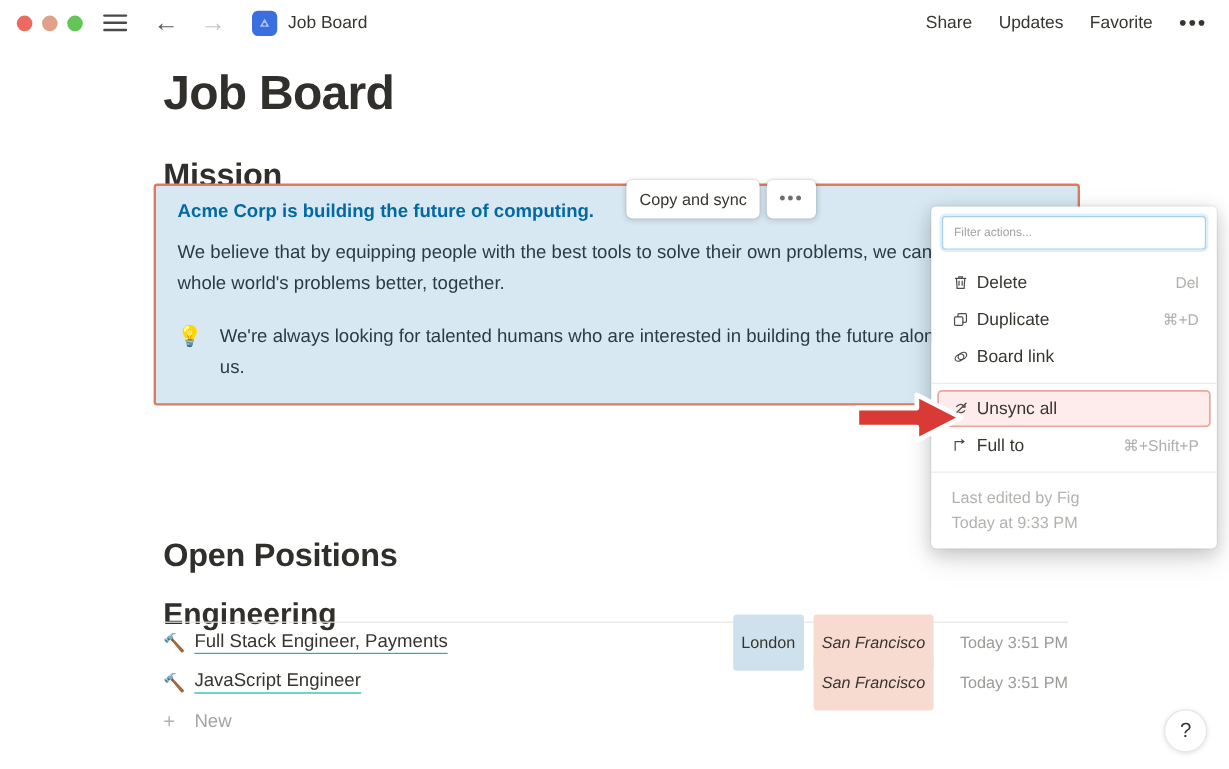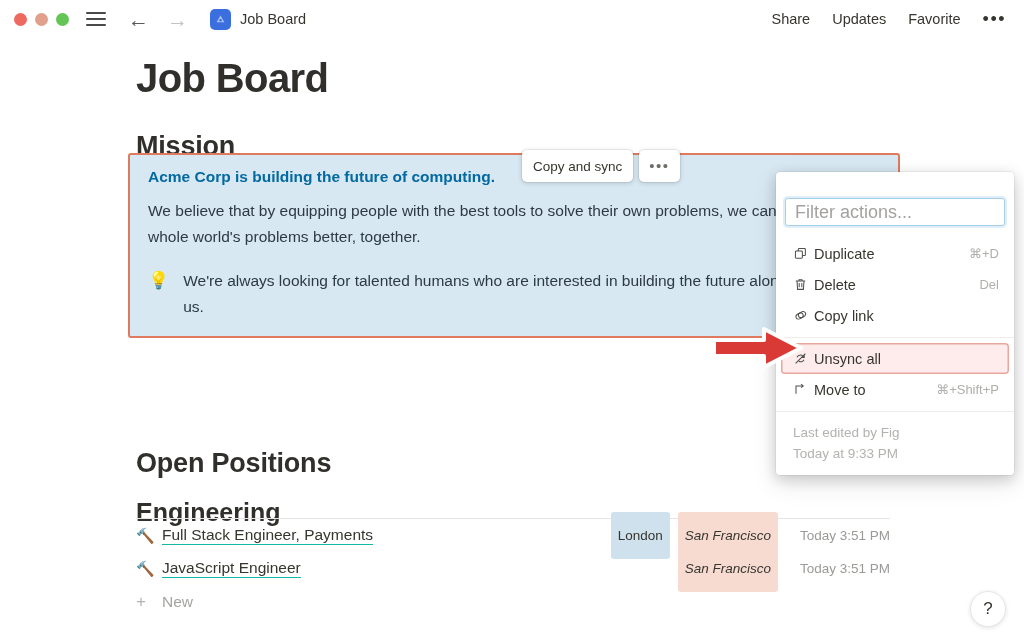--- a/index.html
+++ b/index.html
@@ -83,24 +83,23 @@
   .menu {
     position: absolute; left: 776px; top: 172px; width: 238px;
     background: #fff; border-radius: 4px;
     box-shadow: 0 0 0 1px rgba(15,15,15,.05), 0 4px 14px rgba(15,15,15,.18), 0 9px 26px rgba(15,15,15,.10);
     padding: 0 0 0 0; overflow: hidden;
   }
   .menu-search { padding: 8px 9px 8px 9px; }
   .menu-input {
     width: 100%; height: 28px; border-radius: 3px;
     border: 1px solid #a7cfe8; background: #fff;
-    font-family: "Liberation Sans", sans-serif; font-size: 18px;
+    font-family: "Liberation Sans", sans-serif; font-size: 10px;
     padding: 0 9px; color: #6d28d9; outline: none;
     box-shadow: 0 0 0 2px rgba(167,207,232,.35);
-    margin-top: 18px;
   }
   .menu-input::placeholder { color: #a3a2a0; }
   .menu-sep { height: 1px; background: #ececeb; margin: 1px 0; }
   .menu-group { padding: 4px 0 5px 0; }
   .menu-item {
     display: flex; align-items: center; height: 31px;
     padding: 0 10px 0 12px; cursor: pointer; margin: 0 5px; border-radius: 3px;
   }
   .menu-item .mi-icon { width: 21px; flex: 0 0 21px; display:flex; align-items:center; color:#4f4e4b; }
   .menu-item .mi-label { font-size: 14.5px; color: #37352f; }
@@ -238,49 +237,49 @@
 
   <div class="menu">
     <div class="menu-search">
       <input class="menu-input" type="text" placeholder="Filter actions..." style="">
     </div>
 
     <div class="menu-group">
       <div class="menu-item">
         <span class="mi-icon">
           <svg width="15" height="15" viewBox="0 0 16 16" fill="none" stroke="#4f4e4b" stroke-width="1.1">
-            <rect x="2.6" y="5.4" width="7.4" height="7.6" rx="1"></rect>
-            <path d="M5.6 5.4V3.6a1 1 0 0 1 1-1h5.6a1 1 0 0 1 1 1v5.6a1 1 0 0 1-1 1h-2.2"></path>
-          </svg>
-        </span>
-        <span class="mi-label">Duplicate</span>
-        <span class="mi-short">⌘+D</span>
-      </div>
-
-      <div class="menu-item">
-        <span class="mi-icon">
-          <svg width="15" height="15" viewBox="0 0 16 16" fill="none" stroke="#4f4e4b" stroke-width="1.1">
             <path d="M3 4.2h10"></path>
               <path d="M6.4 4.2V2.9h3.2v1.3"></path>
             <path d="M4.3 4.2l.6 9h6.2l.6-9"></path>
             <path d="M6.6 6.3v4.6M9.4 6.3v4.6"></path>
           </svg>
         </span>
         <span class="mi-label">Delete</span>
         <span class="mi-short">Del</span>
       </div>
 
       <div class="menu-item">
         <span class="mi-icon">
           <svg width="15" height="15" viewBox="0 0 16 16" fill="none" stroke="#4f4e4b" stroke-width="1.1">
+            <rect x="2.6" y="5.4" width="7.4" height="7.6" rx="1"></rect>
+            <path d="M5.6 5.4V3.6a1 1 0 0 1 1-1h5.6a1 1 0 0 1 1 1v5.6a1 1 0 0 1-1 1h-2.2"></path>
+          </svg>
+        </span>
+        <span class="mi-label">Duplicate</span>
+        <span class="mi-short">⌘+D</span>
+      </div>
+
+      <div class="menu-item">
+        <span class="mi-icon">
+          <svg width="15" height="15" viewBox="0 0 16 16" fill="none" stroke="#4f4e4b" stroke-width="1.1">
             <ellipse cx="7" cy="8.6" rx="4.1" ry="2.8" transform="rotate(-30 7 8.6)"></ellipse>
             <ellipse cx="9.6" cy="7.1" rx="4.1" ry="2.8" transform="rotate(-30 9.6 7.1)"></ellipse>
           </svg>
         </span>
-        <span class="mi-label">Copy link</span>
+        <span class="mi-label">Board link</span>
         <span class="mi-short"></span>
       </div>
     </div>
 
     <div class="menu-sep"></div>
 
     <div class="menu-group">
       <div class="menu-item highlight">
         <span class="mi-icon">
           <svg width="15" height="15" viewBox="0 0 16 16" fill="none" stroke="#4f4e4b" stroke-width="1.1">
@@ -294,21 +293,21 @@
         <span class="mi-short"></span>
       </div>
 
       <div class="menu-item">
         <span class="mi-icon">
           <svg width="15" height="15" viewBox="0 0 16 16" fill="none" stroke="#4f4e4b" stroke-width="1.1">
             <path d="M3.2 12.4V4.2h7.3"></path>
             <path d="M8.6 2.4l2.3 1.8-2.3 1.8"></path>
           </svg>
         </span>
-        <span class="mi-label">Move to</span>
+        <span class="mi-label">Full to</span>
         <span class="mi-short">⌘+Shift+P</span>
       </div>
     </div>
 
     <div class="menu-sep"></div>
 
     <div class="menu-foot">
       <div>Last edited by Fig</div>
       <div>Today at 9:33 PM</div>
     </div>

